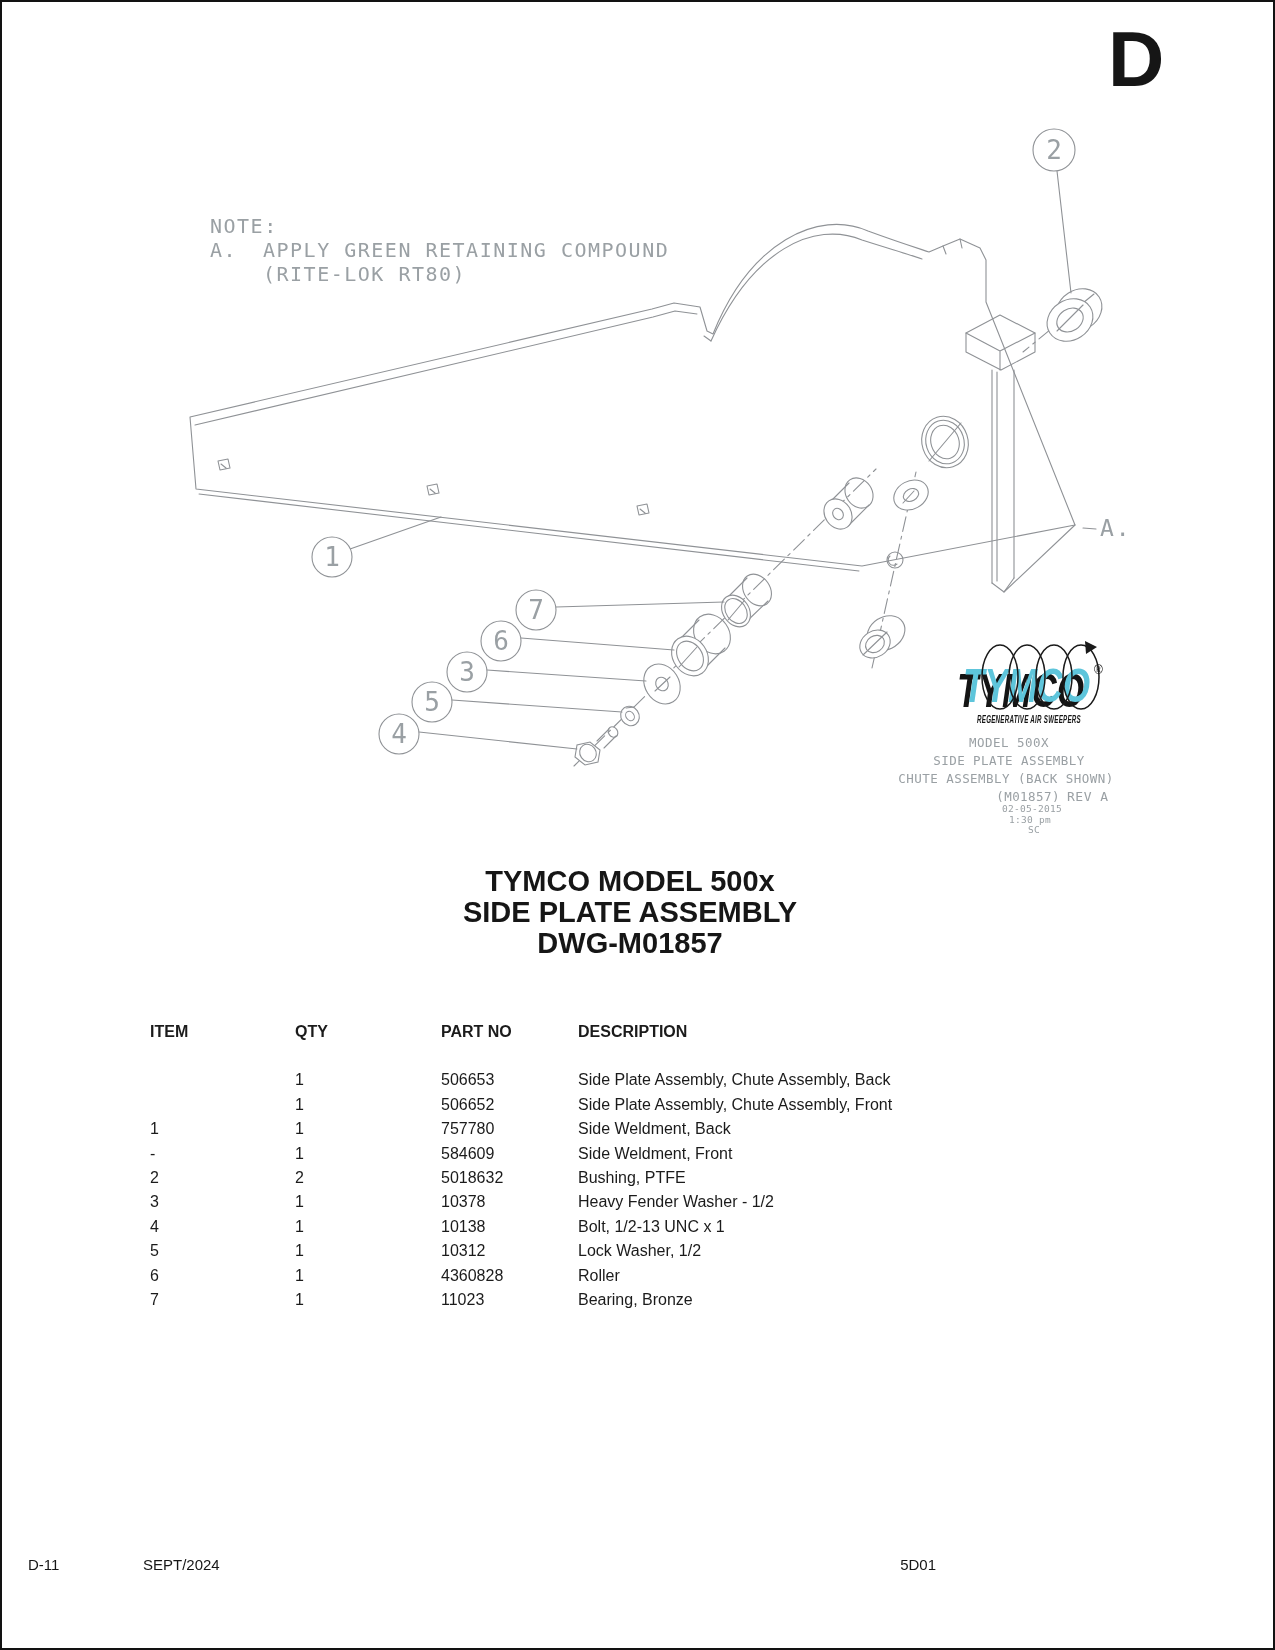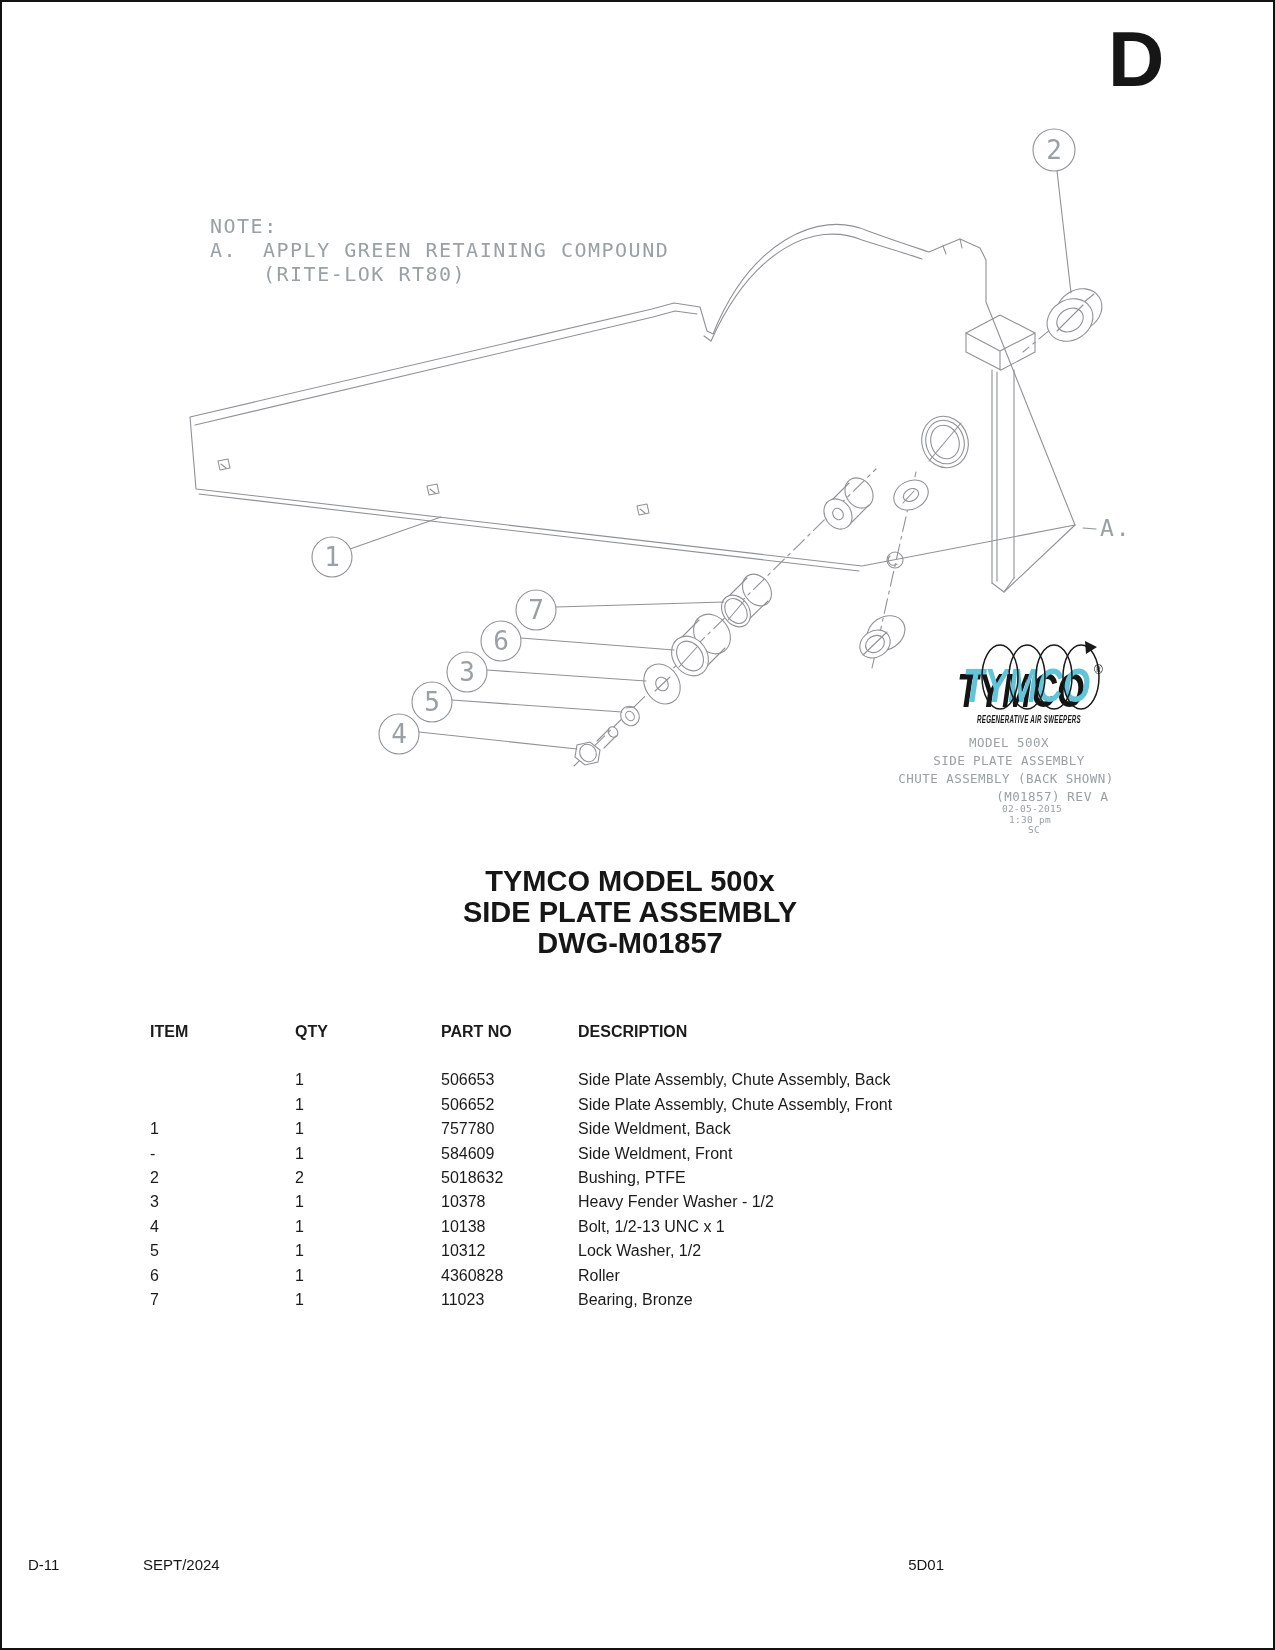--- a/index.html
+++ b/index.html
@@ -25,21 +25,21 @@
 
   .title-block{position:absolute;top:866px;left:0;width:1260px;text-align:center;
                font-weight:700;font-size:29px;line-height:31px;color:#161616;}
   .parts{position:absolute;left:150px;top:1020px;width:1000px;font-size:16px;color:#1b1b1b;}
   .prow{display:grid;grid-template-columns:145px 146px 137px auto;line-height:24.4px;}
   .phead{font-weight:700;}
   .rows{margin-top:24px;}
   .footer{position:absolute;top:1556px;left:0;width:1126px;height:28px;font-size:15px;color:#161616;}
   .f-left{position:absolute;left:143px;}
   .f-center{position:absolute;left:0;width:1244px;text-align:left;margin-left:28px;}
-  .f-right{position:absolute;right:182px;text-align:center;}
+  .f-right{position:absolute;right:190px;text-align:center;}
 </style>
 </head>
 <body>
 
 <div class="page">
 
   <div class="letter-d">D</div>
 
   <svg class="drawing" width="1275" height="845" viewBox="0 0 1275 845" xmlns="http://www.w3.org/2000/svg">
 

